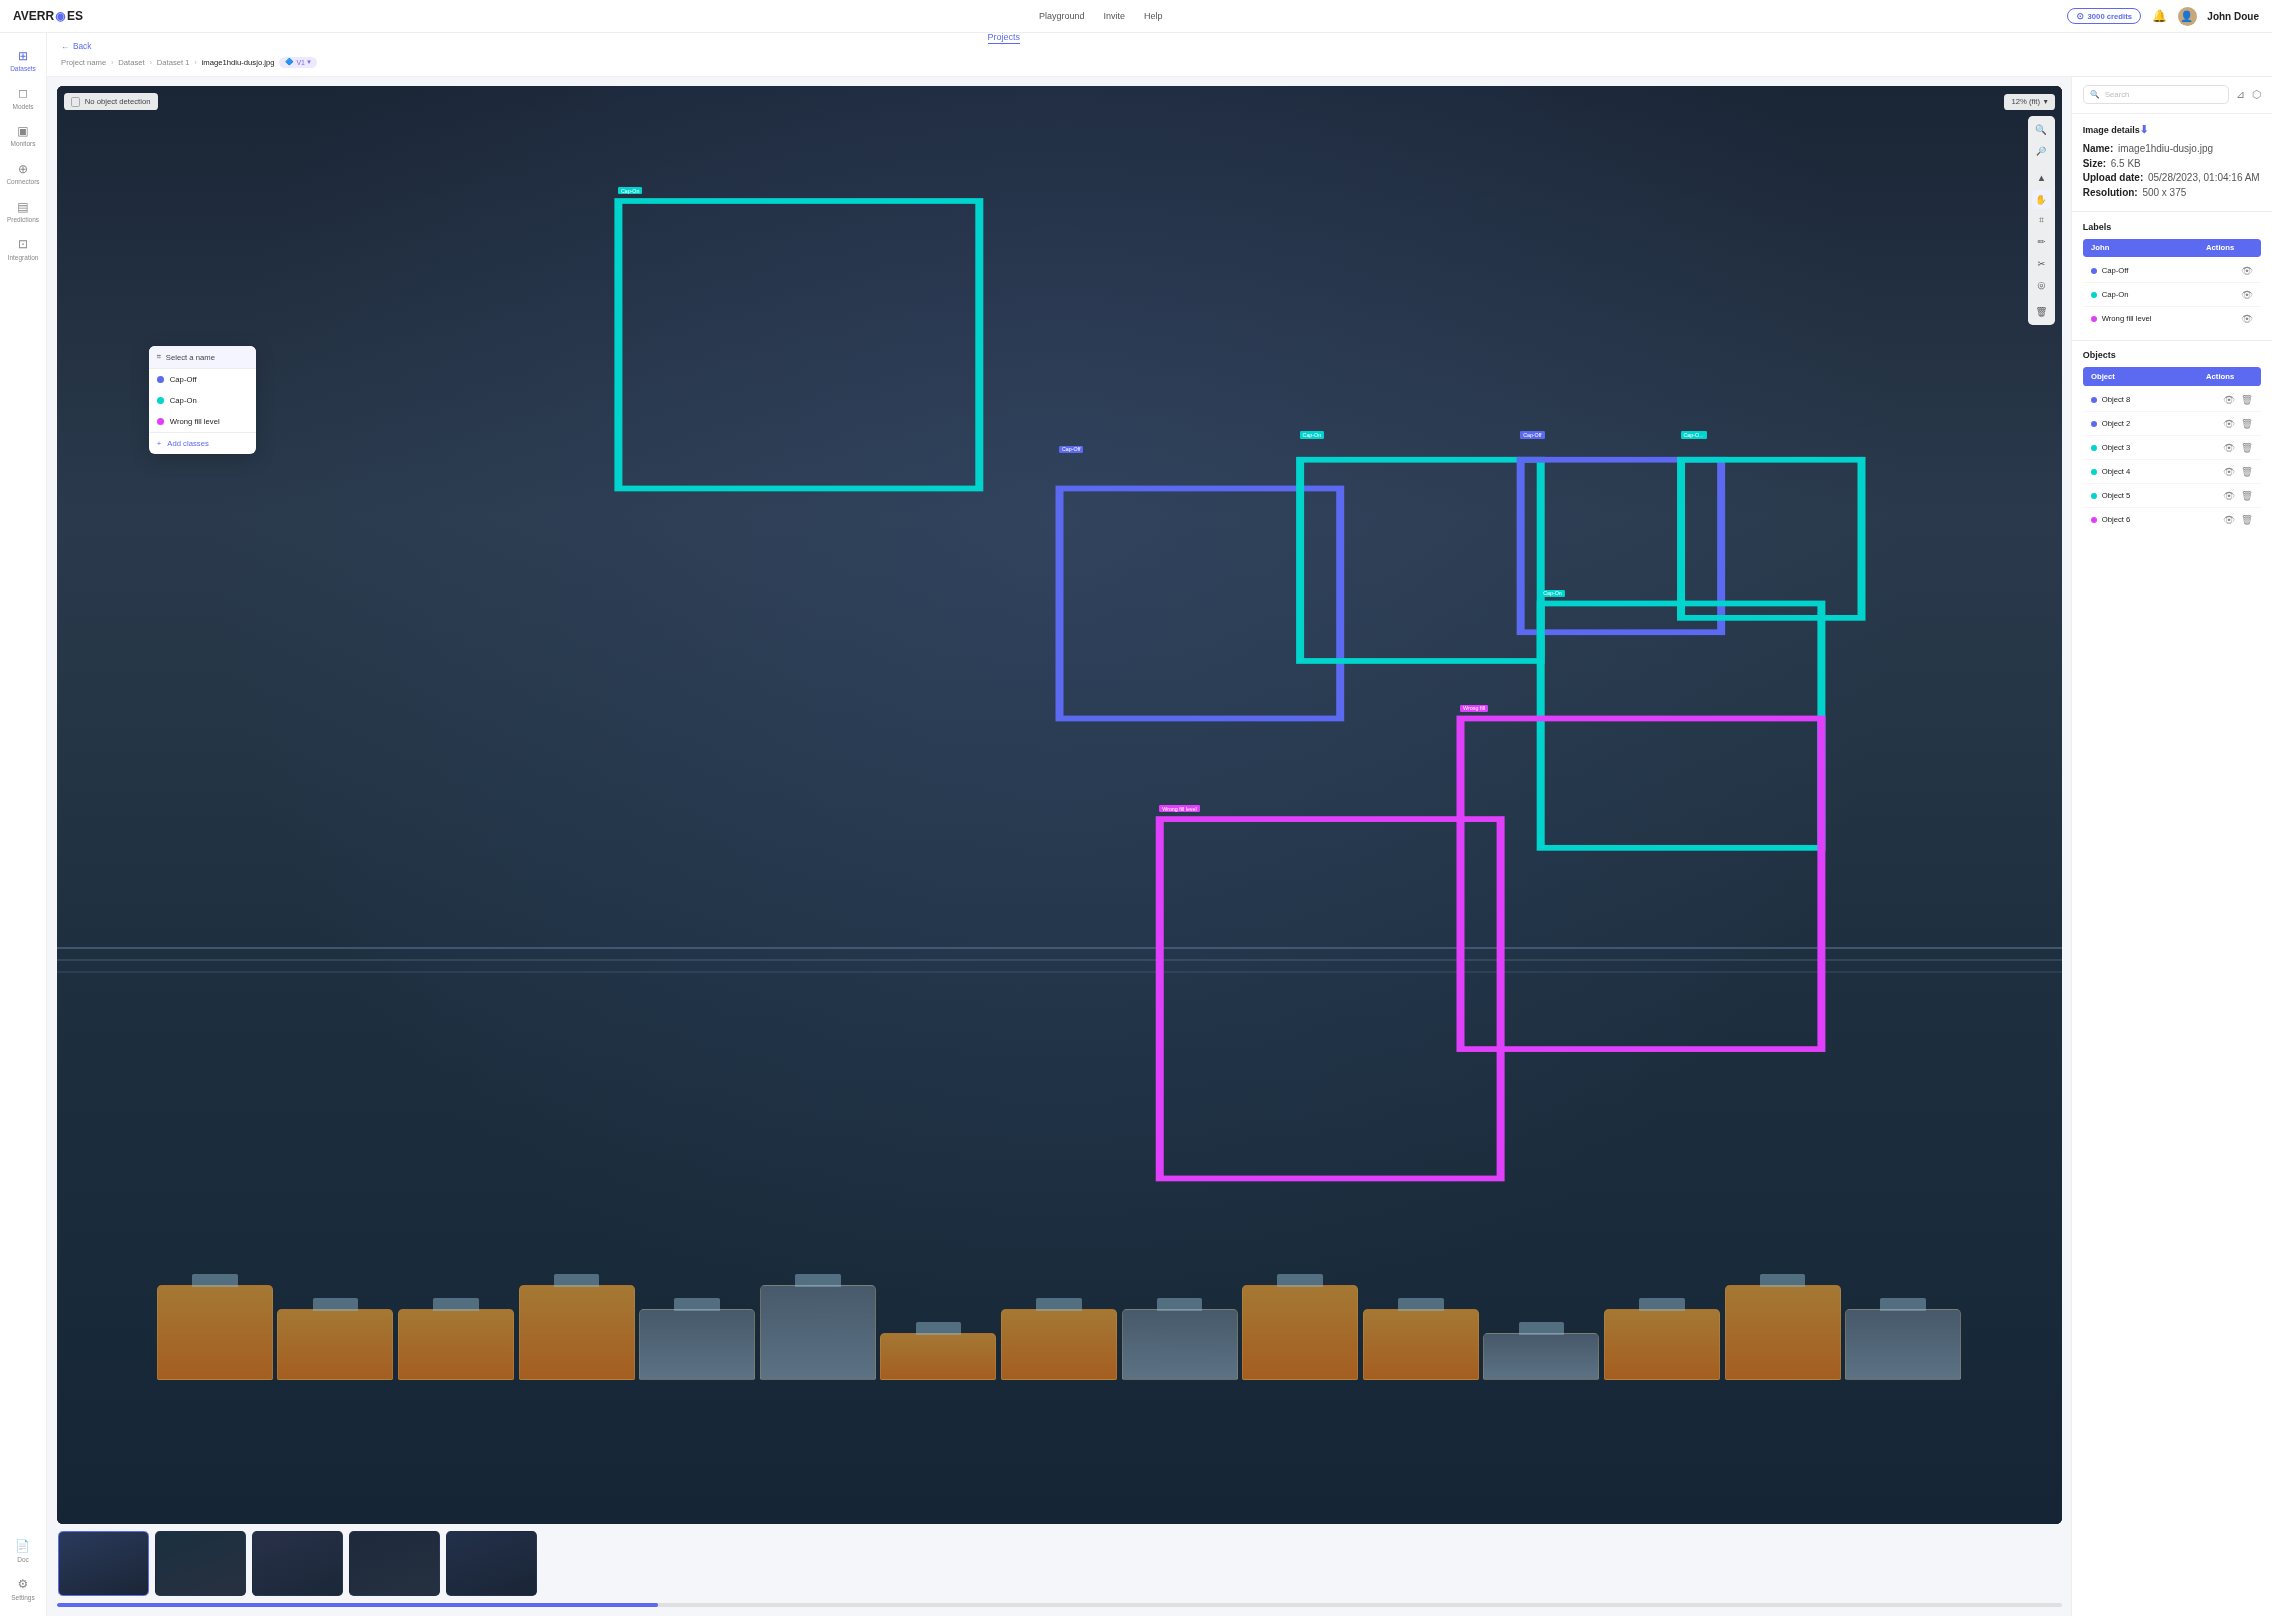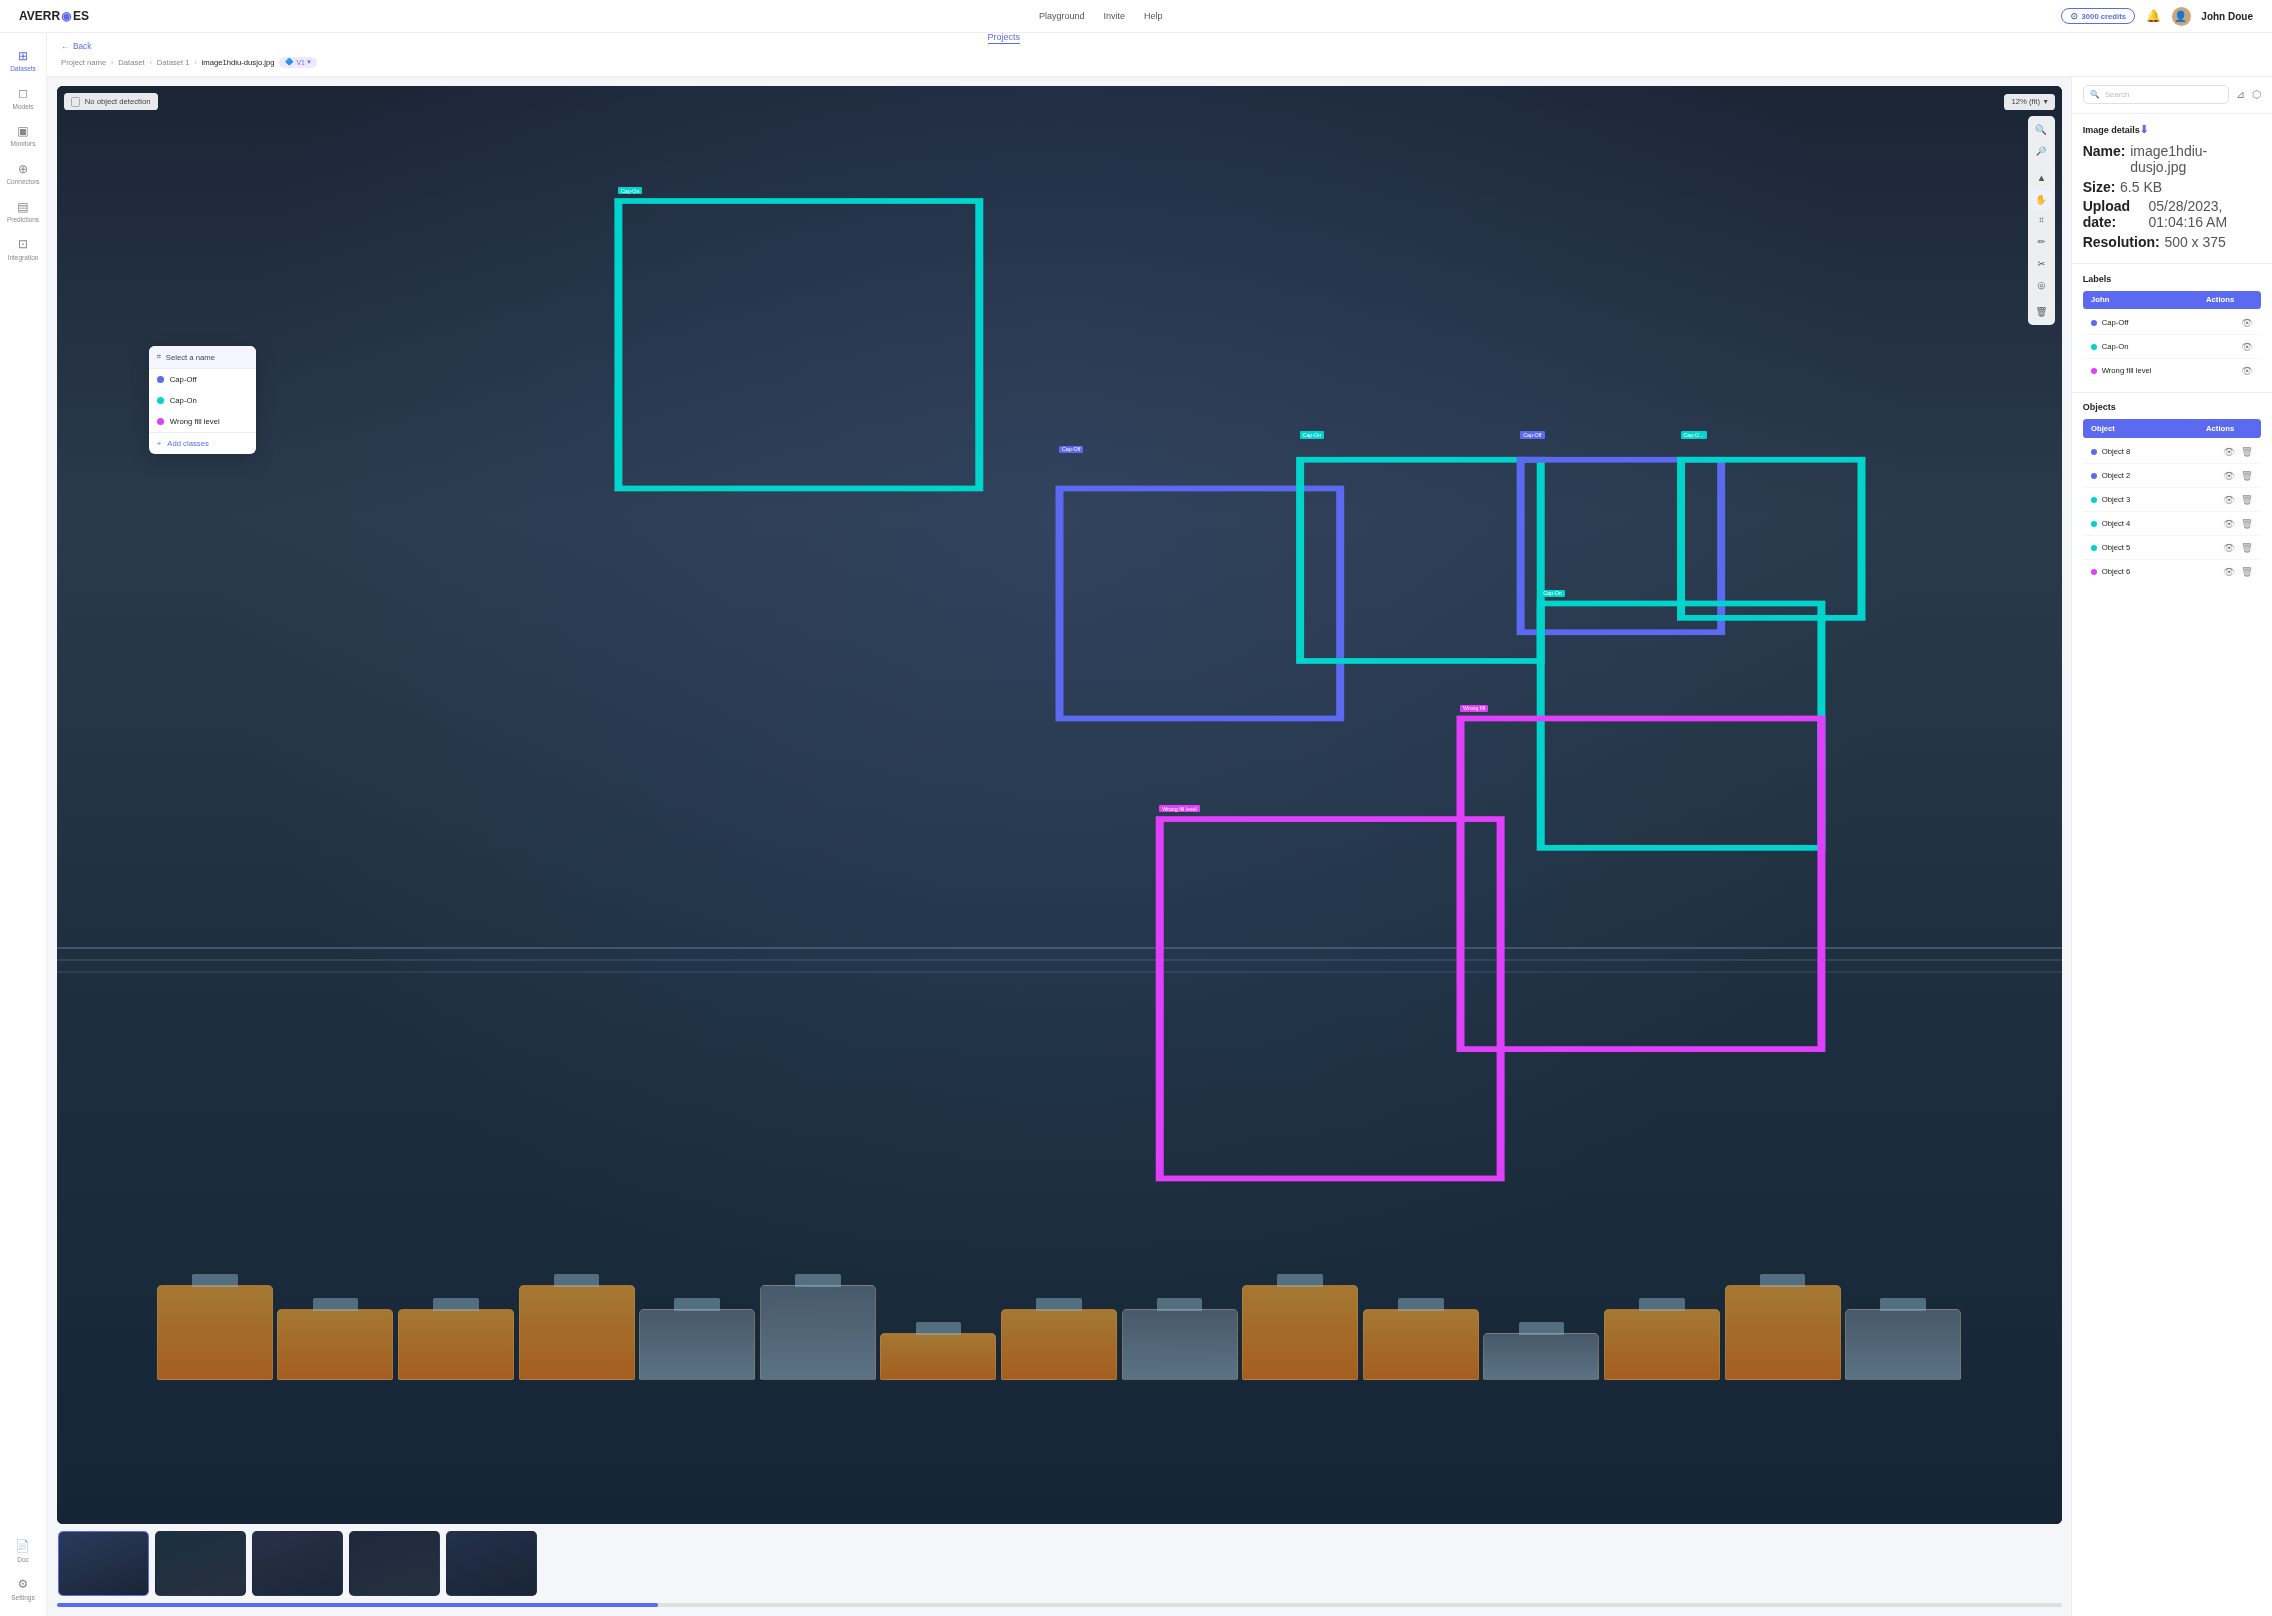--- a/index.html
+++ b/index.html
@@ -1,21 +1,21 @@
 <!DOCTYPE html>
 <html style="font-size:9.5px"><head>
   <meta charset="utf-8">
   <style>
     * { box-sizing: border-box; margin: 0; padding: 0; }
     body { font-family: -apple-system, BlinkMacSystemFont, 'Segoe UI', sans-serif; background: #f5f6fa; color: #222; font-size: 8.3px; }
 
     
     .top-nav {
       display: flex; align-items: center; justify-content: space-between;
-      background: #fff; padding: 0 19px; height: 33px;
+      background: #fff; padding: 0 13px; height: 33px;
       border-bottom: 0.6px solid #eee; position: relative; z-index: 100;
     }
     .logo { font-weight: 800; font-size: 12px; color: #222; display: flex; align-items: center; gap: 1.2px; }
     .logo-dot { color: #5b6af0; }
     .nav-links { display: flex; gap: 19px; align-items: center; }
     .nav-link { color: #555; text-decoration: none; font-size: 9px; cursor: pointer; }
     .nav-link.active { color: #5b6af0; border-bottom: 1.2px solid #5b6af0; padding-bottom: 1.2px; margin-top: 44px; }
     .nav-right { display: flex; align-items: center; gap: 10.7px; }
     .credits-badge {
       display: flex; align-items: center; gap: 3.6px;
@@ -162,21 +162,21 @@
       flex: 1; display: flex; align-items: center; gap: 4.7px;
       border: 0.9px solid #e0e0e0; border-radius: 4.7px; padding: 4.1px 7px;
       color: #aaa; font-size: 7.7px;
     }
     .right-panel-icons { display: flex; gap: 7px; align-items: center; margin-left: 7px; }
     .icon-btn { font-size: 10.7px; color: #888; cursor: pointer; }
 
     
     .image-details { padding: 9.5px 10.7px; border-bottom: 0.6px solid #eee; }
     .section-title { font-size: 9px; font-weight: 700; color: #222; margin-bottom: 7px; display: flex; align-items: center; }
-    .detail-row { display: flex; gap: 4.7px; font-size: 14px; color: #555; margin-bottom: 3.6px; }
+    .detail-row { display: flex; gap: 4.7px; font-size: 10px; color: #555; margin-bottom: 3.6px; }
     .detail-label { font-weight: 600; color: #222; }
 
     
     .labels-section { padding: 9.5px 10.7px; border-bottom: 0.6px solid #eee; }
     .table-header {
       display: grid; grid-template-columns: 1fr 47px;
       background: #5b6af0; border-radius: 3.6px; padding: 4.7px 8.3px;
       color: #fff; font-size: 7.7px; font-weight: 600; margin-bottom: 2.4px;
     }
     .table-row {

